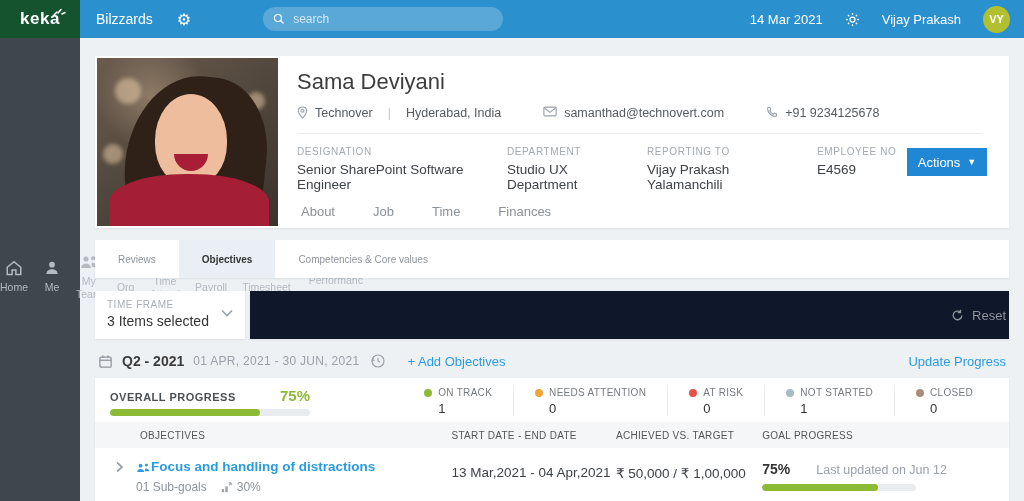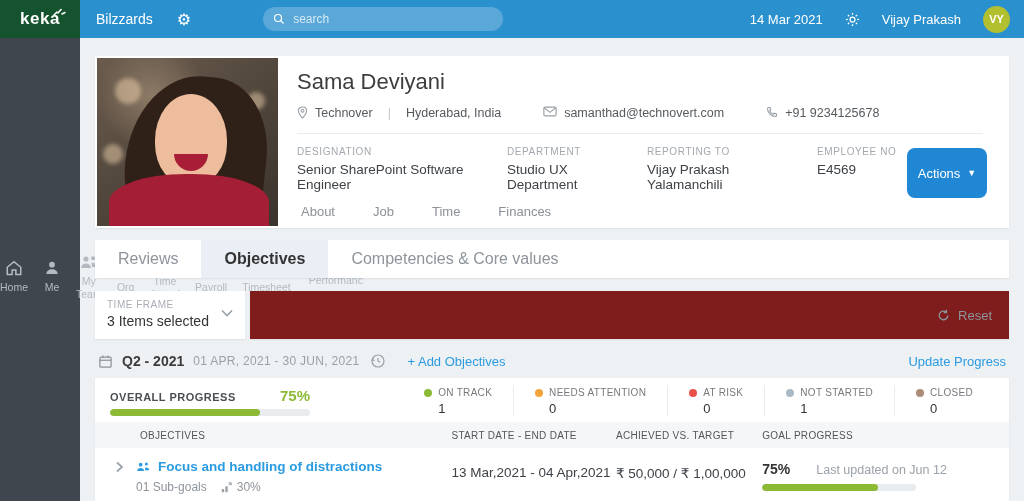--- a/index.html
+++ b/index.html
@@ -44,38 +44,38 @@
   .info-row { display:flex; align-items:center; gap:42px; margin-top:11px; font-size:12.5px; color:#555a5f; }
   .info-item { display:flex; align-items:flex-start; gap:7px; }
   .info-item svg { flex:0 0 auto; }
   .info-sep { color:#c2c7cc; margin:0 8px; }
   .profile-divider { border:none; border-top:1px solid #e9ebee; margin:13px 26px 0 0; }
   .fields-row { display:flex; margin-top:12px; padding-right:22px; align-items:flex-start; }
   .field { padding-right:10px; }
   .f-des { width:210px; } .f-dep { width:140px; } .f-rep { width:170px; } .f-emp { flex:1; }
   .field-label { font-size:10px; color:#a3a9af; letter-spacing:.6px; }
   .field-value { font-size:13.5px; color:#3e4247; margin-top:5px; }
-  .actions-btn { background:#1f87d3; color:#fff; border:none; border-radius:8px; height:50px; width:80px; font-size:13px; font-family:inherit; cursor:pointer; display:flex; align-items:center; justify-content:center; gap:7px; margin-top:2px; }
+  .actions-btn { background:#1f87d3; color:#fff; border:none; border-radius:0; height:28px; width:80px; font-size:13px; font-family:inherit; cursor:pointer; display:flex; align-items:center; justify-content:center; gap:7px; margin-top:2px; }
   .actions-caret { font-size:9px; }
   .tabs-row { position:absolute; left:2px; bottom:0; display:flex; height:34px; align-items:center; }
   .tab { padding:0 19px; color:#8a9197; font-size:13px; cursor:pointer; height:100%; display:flex; align-items:center; position:relative; }
   .tab.active { color:#333; font-weight:bold; }
   .tab.active::after { content:""; position:absolute; left:50%; bottom:0; transform:translateX(-50%);
     width:0; height:0; border-left:6px solid transparent; border-right:6px solid transparent; border-bottom:7px solid #2b90ce; }
   
   .subtabs { margin-top:12px; height:38px; display:flex; align-items:stretch; }
-  .subtab { display:flex; align-items:center; padding:0 23px; font-size:16px; color:#8d949b; cursor:pointer; }
+  .subtab { display:flex; align-items:center; padding:0 23px; font-size:10px; color:#8d949b; cursor:pointer; }
   .subtab.active { background:#e9eff5; color:#333; font-weight:bold; }
   
   .filter-row { margin-top:13px; display:flex; gap:5px; height:48px; }
   .tf-select { width:150px; background:#fff; box-shadow:0 1px 2px rgba(0,0,0,.07); padding:8px 12px; position:relative; cursor:pointer; }
   .tf-label { font-size:10px; color:#a9aeb4; letter-spacing:.5px; }
   .tf-value { font-size:14px; color:#333; margin-top:3px; }
   .tf-caret { position:absolute; right:12px; top:18px; color:#9aa1a8; }
-  .filter-rest { flex:1; background:#7f1d1d; box-shadow:0 1px 2px rgba(0,0,0,.07); display:flex; align-items:center; justify-content:flex-end; padding-right:17px; }
+  .filter-rest { flex:1; background:#0f172a; box-shadow:0 1px 2px rgba(0,0,0,.07); display:flex; align-items:center; justify-content:flex-end; padding-right:3px; }
   .reset-btn { display:flex; align-items:center; gap:8px; color:#8d949b; font-size:13px; cursor:pointer; }
   
   .period-row { margin-top:14px; display:flex; align-items:center; gap:9px; padding:0 3px; }
   .q-title { font-size:14px; font-weight:bold; color:#3c3c3c; }
   .q-range { font-size:12px; color:#9aa1a8; letter-spacing:.3px; }
   .hist-icon { margin-left:2px; cursor:pointer; }
   .link { color:#2b9be0; font-size:13px; cursor:pointer; }
   .add-obj { margin-left:12px; }
   .spacer { flex:1; }
   
@@ -92,21 +92,21 @@
   .stat + .stat { border-left:1px solid #e9ebee; }
   .dot { position:absolute; left:21px; top:4px; width:8px; height:8px; border-radius:50%; }
   .stat-label { font-size:10px; color:#75797e; letter-spacing:.3px; }
   .stat-count { font-size:13px; color:#333; margin-top:3px; }
   
   .tbl-head { display:grid; grid-template-columns:39% 18% 16% 27%; background:#f4f6f8; height:26px; align-items:center; font-size:10px; color:#555; letter-spacing:.3px; }
   .tbl-head .h1 { padding-left:45px; }
   .tbl-row { display:grid; grid-template-columns:39% 18% 16% 27%; padding-top:11px; }
   .obj-cell { display:flex; padding-left:20px; gap:12px; }
   .row-chevron { color:#9aa1a8; margin-top:2px; cursor:pointer; }
-  .obj-title-line { display:flex; align-items:center; gap:7px; }
+  .obj-title-line { display:flex; align-items:flex-end; }
   .obj-title { color:#2b9be0; font-size:13.5px; font-weight:bold; cursor:pointer; }
   .obj-sub-line { display:flex; align-items:center; gap:6px; margin-top:6px; font-size:12px; color:#8d949b; }
   .obj-weight { margin-left:8px; display:flex; align-items:center; gap:5px; }
   .cell-date, .cell-achieved { font-size:13.5px; color:#3e4247; padding-top:6px; }
   .goal-cell { padding-top:2px; }
   .goal-line { display:flex; align-items:baseline; gap:26px; }
   .goal-pct { font-size:14px; font-weight:bold; color:#333; }
   .goal-updated { font-size:12.5px; color:#9aa1a8; }
   .goal-bar { width:154px; height:7px; background:#e9ecef; border-radius:4px; margin-top:7px; overflow:hidden; }
 </style>

